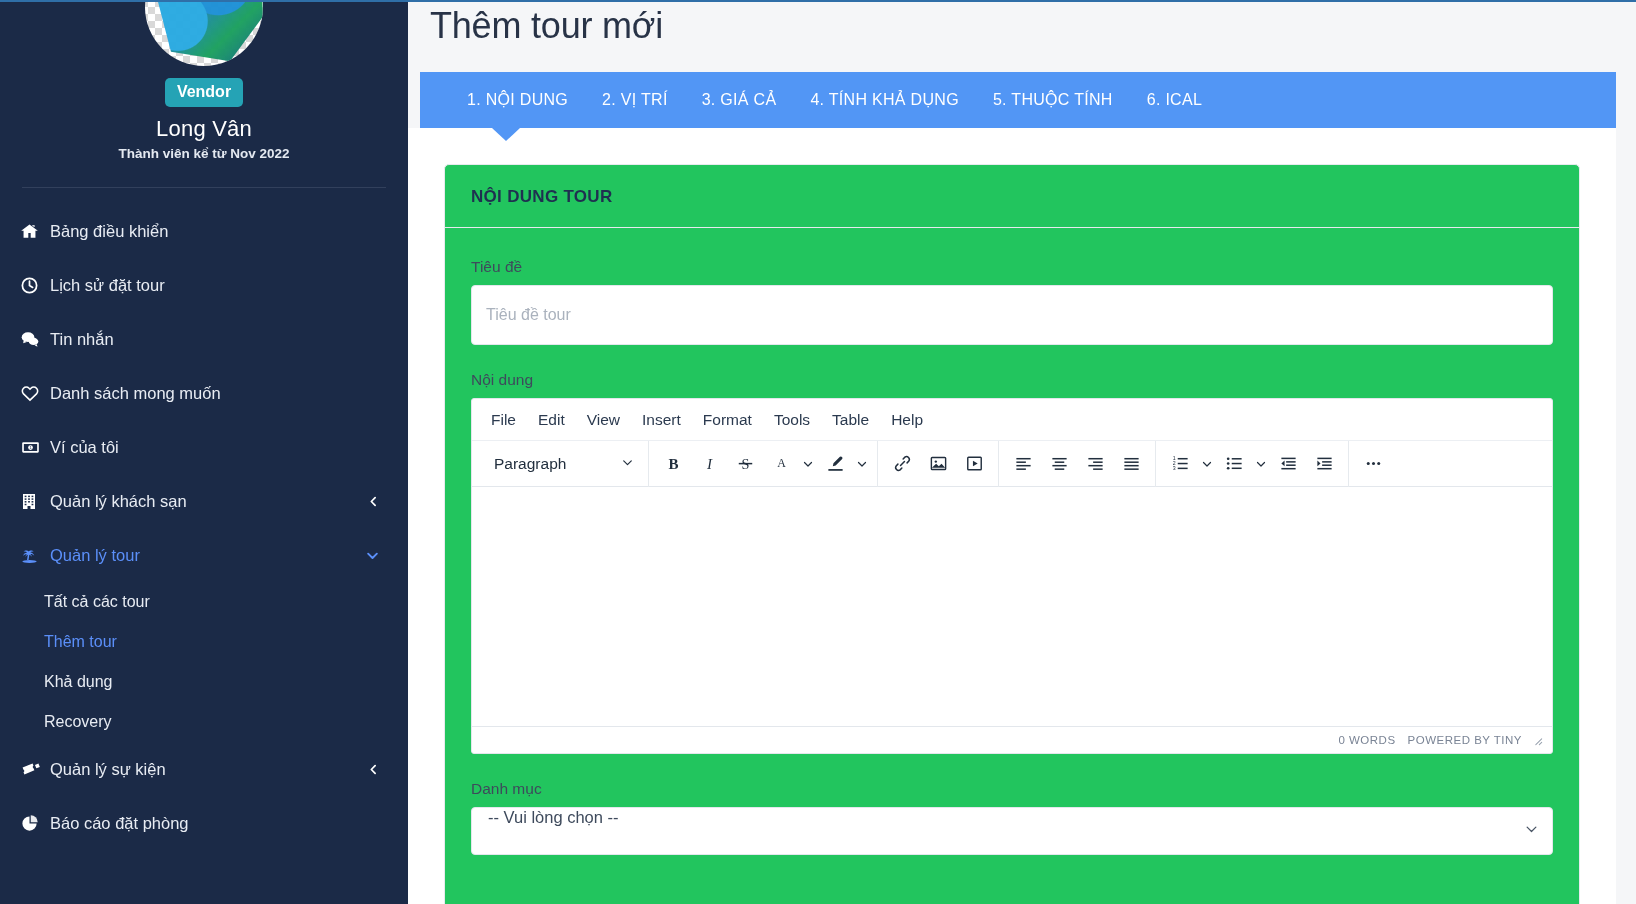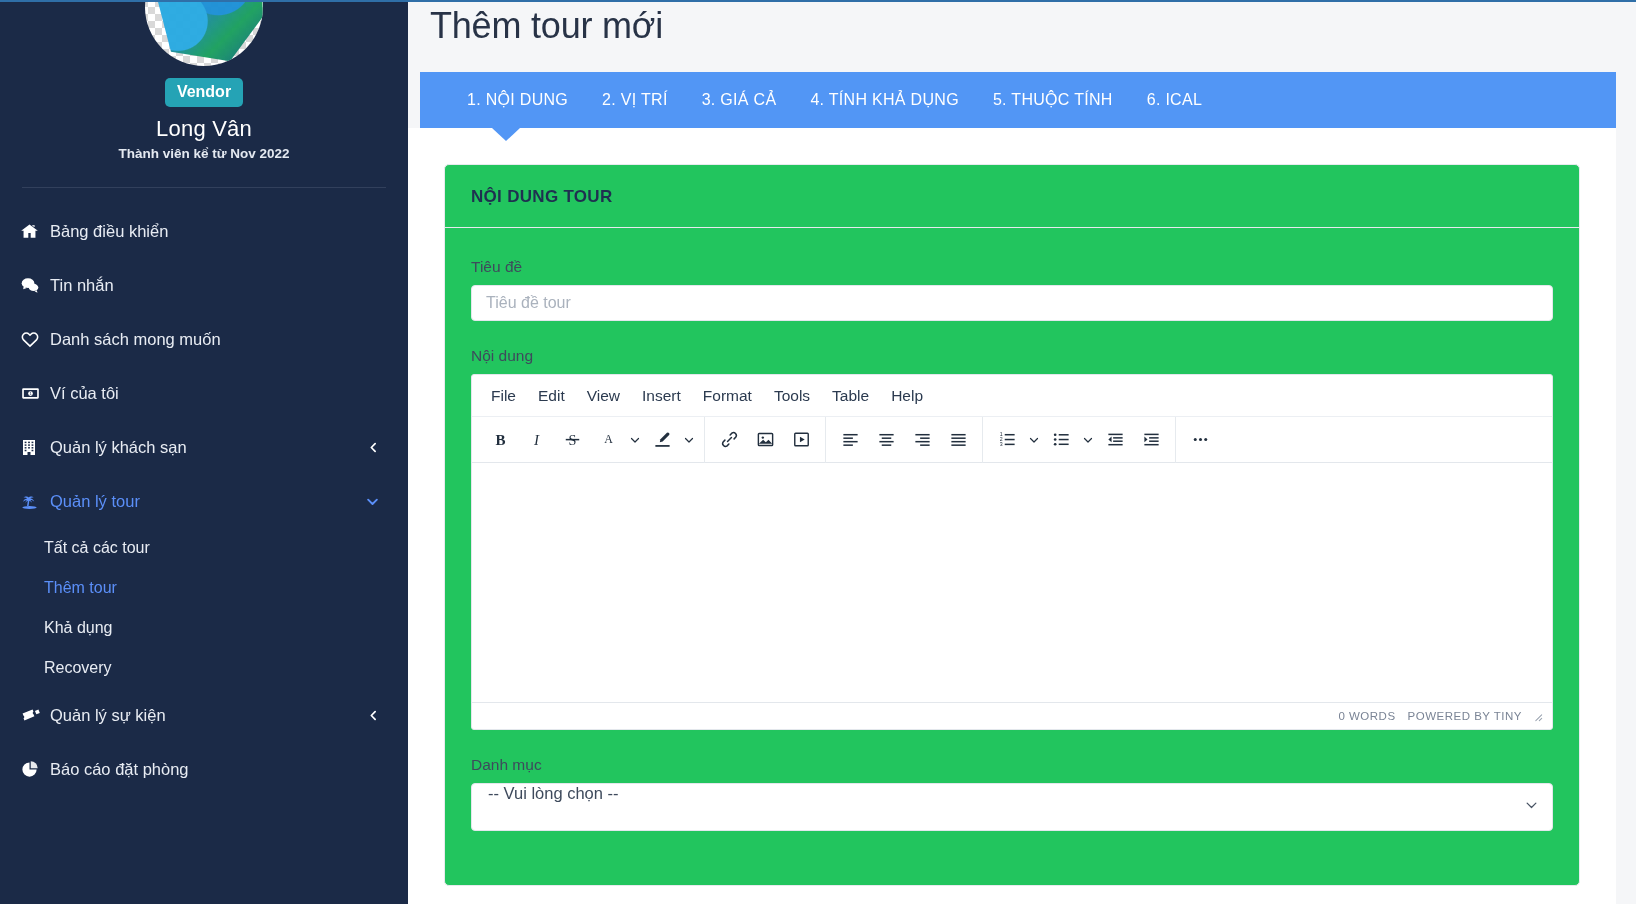--- a/index.html
+++ b/index.html
@@ -123,21 +123,21 @@
   }
   .card-title {
     font-size: 17px; font-weight: bold; color: #1f3050; letter-spacing: .3px;
   }
   .card-body { padding: 30px 26px 28px 26px; }
 
   .field-label {
     font-size: 15.5px; color: #3e4a5c; margin-bottom: 9px;
   }
   .text-input {
-    width: 100%; height: 36px; border: 1px solid #e3e7ec; border-radius: 4px;
+    width: 100%; height: 60px; border: 1px solid #e3e7ec; border-radius: 4px;
     padding: 0 14px; font-size: 16px; color: #3e4a5c; outline: none;
     font-family: inherit; background: #fff;
   }
   .text-input::placeholder { color: #aab2bd; }
   .field-block { margin-bottom: 26px; }
 
   
   .tiny {
     border: 1px solid #e3e7ec; border-radius: 3px; overflow: hidden;
     background: #fff;
@@ -226,20 +226,29 @@
 
       <div class="nav-item">
         <span class="ico">
           <svg width="19" height="19" viewBox="0 0 24 24" fill="currentColor">
               <path d="M12 3 1.5 11h3v9h6v-6h3v6h6v-9h3L12 3zm6.5 3.2V4h-3v1.1l3 1.1z"></path>
             </svg>
         </span>
         <span class="lbl">Bảng điều khiển</span>
       </div>
 
+      <div class="nav-item">
+        <span class="ico">
+          <svg width="19" height="19" viewBox="0 0 24 24" fill="none" stroke="currentColor" stroke-width="2.2">
+              <circle cx="12" cy="12" r="9"></circle>
+              <path d="M12 6.6V12l4 2.4" stroke-linecap="round"></path>
+            </svg>
+        </span>
+        <span class="lbl">Lịch sử đặt tour</span>
+      </div>
 
       <div class="nav-item">
         <span class="ico">
           <svg width="20" height="19" viewBox="0 0 24 24" fill="currentColor">
               <ellipse cx="9.5" cy="9" rx="8" ry="6.2"></ellipse>
               <path d="M4 13l-.6 3.6L8 15z"></path>
               <ellipse cx="16.5" cy="14.5" rx="6" ry="4.6"></ellipse>
               <path d="M20.6 18l.8 3-3.6-1.6z"></path>
             </svg>
         </span>
@@ -391,20 +400,30 @@
                   <div class="tiny-menu">View</div>
                   <div class="tiny-menu">Insert</div>
                   <div class="tiny-menu">Format</div>
                   <div class="tiny-menu">Tools</div>
                   <div class="tiny-menu">Table</div>
                   <div class="tiny-menu">Help</div>
                 </div>
 
                 <div class="tiny-toolbar">
 
+                  <div class="tb-group">
+                    <div class="tb-style">
+                      <span>Paragraph</span>
+                      <span>
+                        <svg width="13" height="13" viewBox="0 0 24 24" fill="none" stroke="currentColor" stroke-width="2.2" stroke-linecap="round" stroke-linejoin="round">
+                            <path d="M5 9l7 7 7-7"></path>
+                          </svg>
+                      </span>
+                    </div>
+                  </div>
 
                   <div class="tb-group">
                     <div class="tb-btn">
                       <svg width="19" height="19" viewBox="0 0 24 24" fill="currentColor">
                           <text x="12" y="18.5" font-size="19" font-weight="bold" text-anchor="middle" font-family="serif">B</text>
                         </svg>
                     </div>
                     <div class="tb-btn">
                       <svg width="19" height="19" viewBox="0 0 24 24" fill="currentColor">
                           <text x="12" y="18.5" font-size="19" font-style="italic" text-anchor="middle" font-family="serif">I</text>

